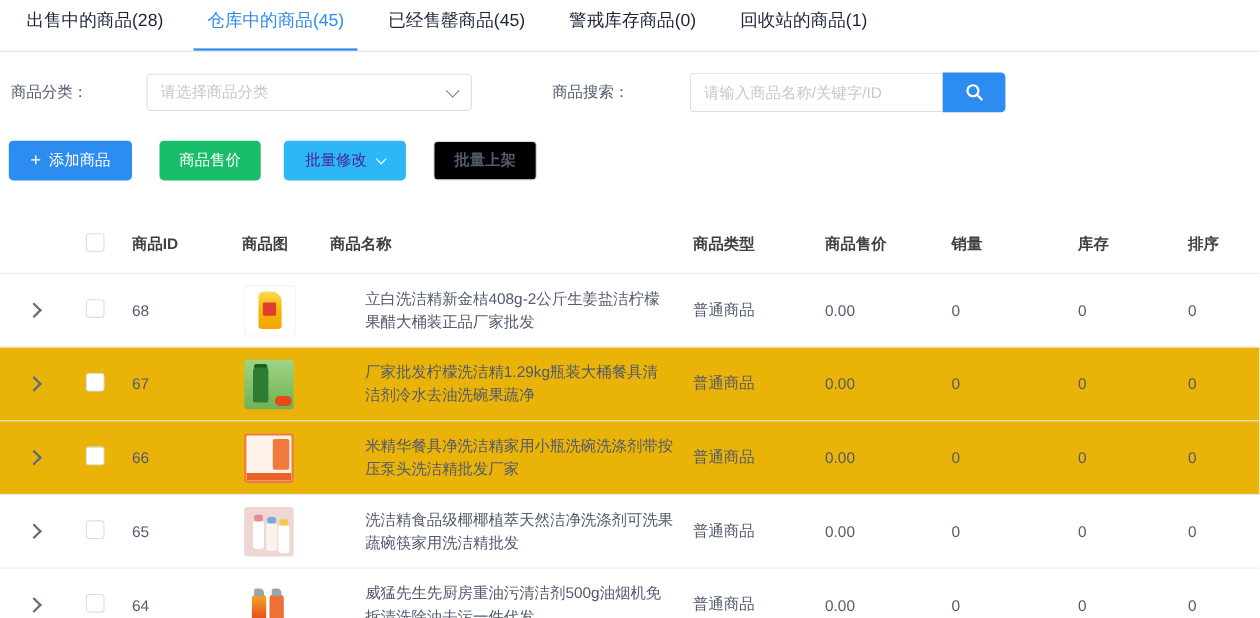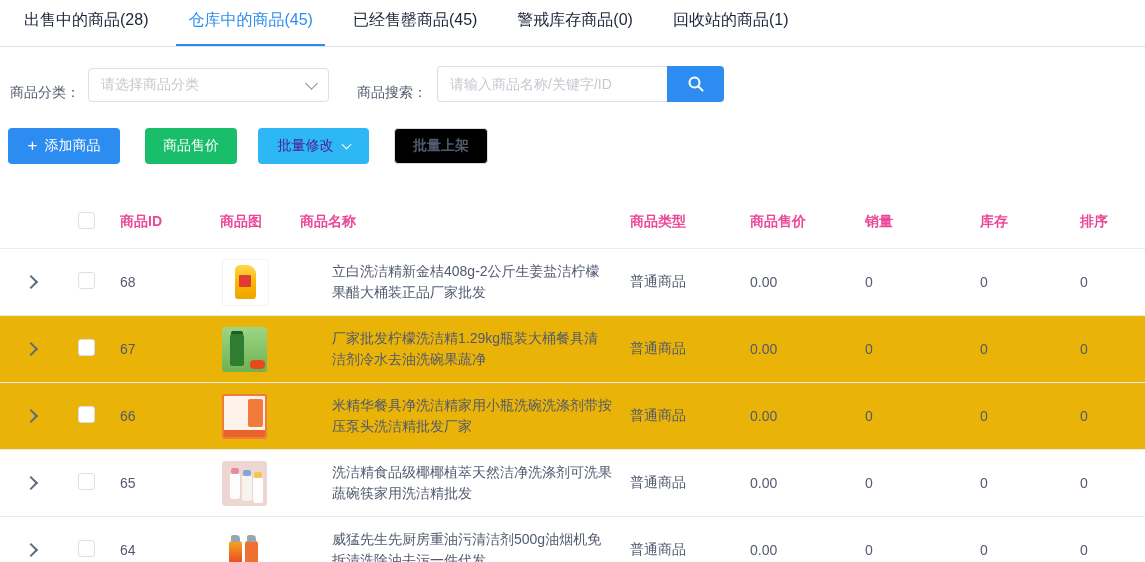--- a/index.html
+++ b/index.html
@@ -13,24 +13,24 @@
     display:flex;align-items:center;height:47px;
     border-bottom:1px solid #dcdee2;padding-left:12px;box-sizing:border-box;
   }
   .tab{
     padding:0 12px;margin-right:16px;height:46px;line-height:40px;
     font-size:16px;color:#1c2438;cursor:pointer;white-space:nowrap;
     border-bottom:2px solid transparent;box-sizing:border-box;
   }
   .tab.active{color:#2d8cf0;border-bottom-color:#2d8cf0;}
   
-  .filter-row{display:flex;align-items:flex-end;margin:19px 12px 0 10px;height:36px;}
+  .filter-row{display:flex;align-items:center;margin:19px 12px 0 10px;height:36px;gap:45px;}
   .flabel{color:#515a6e;font-size:14px;white-space:nowrap;}
   .select{
-    width:241px;height:34px;border:1px solid #dcdee2;border-radius:4px;
+    width:296px;height:34px;border:1px solid #dcdee2;border-radius:4px;
     margin-left:8px;display:flex;align-items:center;justify-content:space-between;
     padding:0 12px;box-sizing:border-box;background:#fff;cursor:pointer;
   }
   .placeholder{color:#c5c8ce;}
   .chev{
     width:8px;height:8px;border-right:1.5px solid #808695;border-bottom:1.5px solid #808695;
     transform:rotate(45deg);display:inline-block;margin-top:-4px;
   }
   .search-label{margin-left:28px;}
   .input-group{display:flex;margin-left:10px;height:36px;}
@@ -62,21 +62,21 @@
   }
   .export-icon{margin-right:8px;display:inline-flex;}
   
   .table{margin-top:31px;}
   .row-grid{
     display:grid;
     grid-template-columns:60px 50px 100px 80px 330px 120px 115px 115px 100px 75px;
     align-items:center;
   }
   .thead{height:53px;border-bottom:1px solid #e8eaec;}
-  .th{color:#ec4899;font-weight:bold;font-size:14px;}
+  .th{color:#404040;font-weight:bold;font-size:14px;}
   .cell{padding-left:10px;box-sizing:border-box;}
   .cell.c-expand{padding-left:26px;}
   .cell.c-check{padding-left:18px;}
   .trow{height:66px;border-bottom:1px solid #e8eaec;background:#fff;}
   .trow.shaded{background:#eab308;}
   .checkbox{
     width:17px;height:17px;border:1px solid #dcdee2;border-radius:3px;background:#fff;
     display:inline-block;cursor:pointer;box-sizing:border-box;
   }
   .expand{

